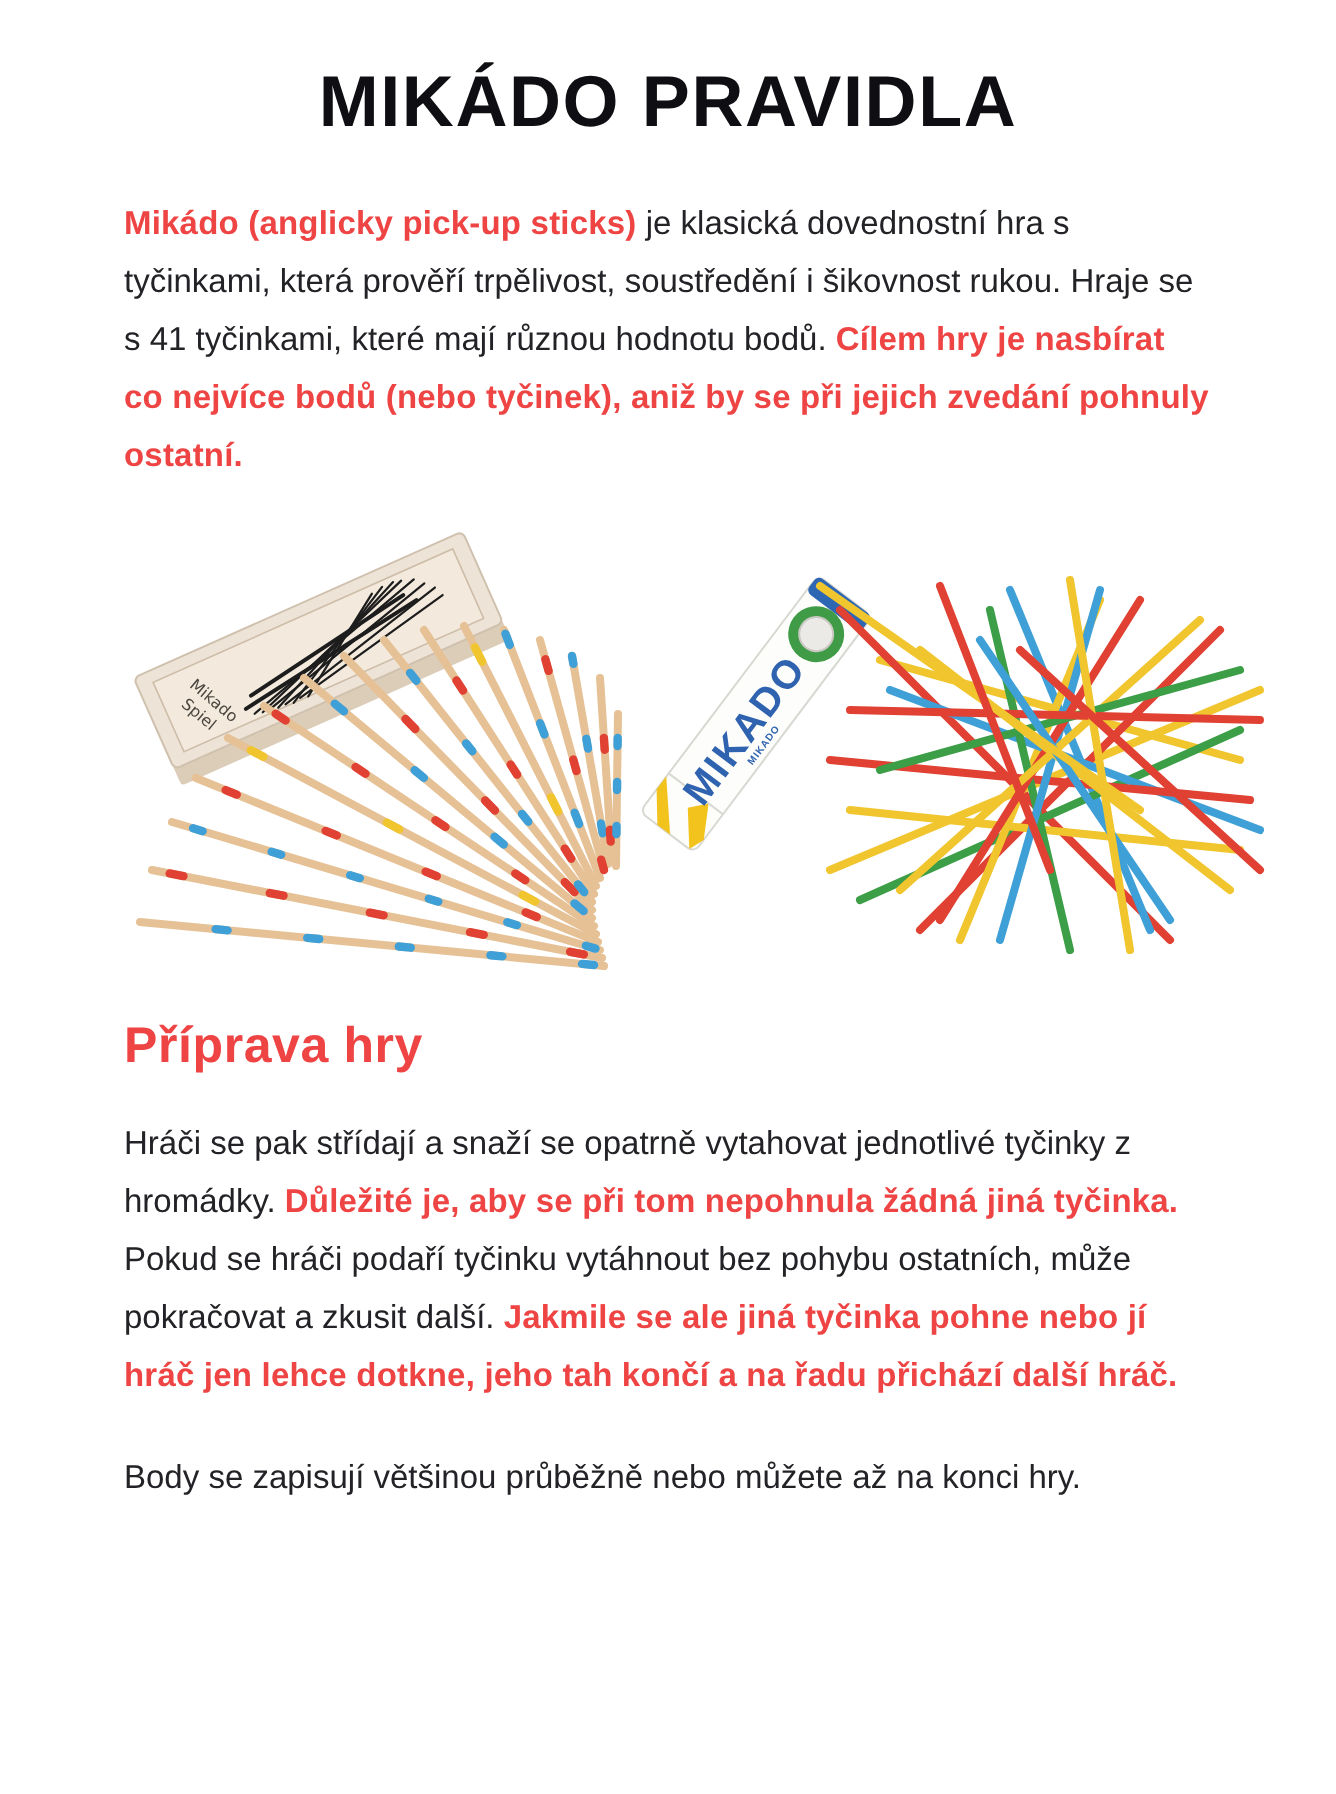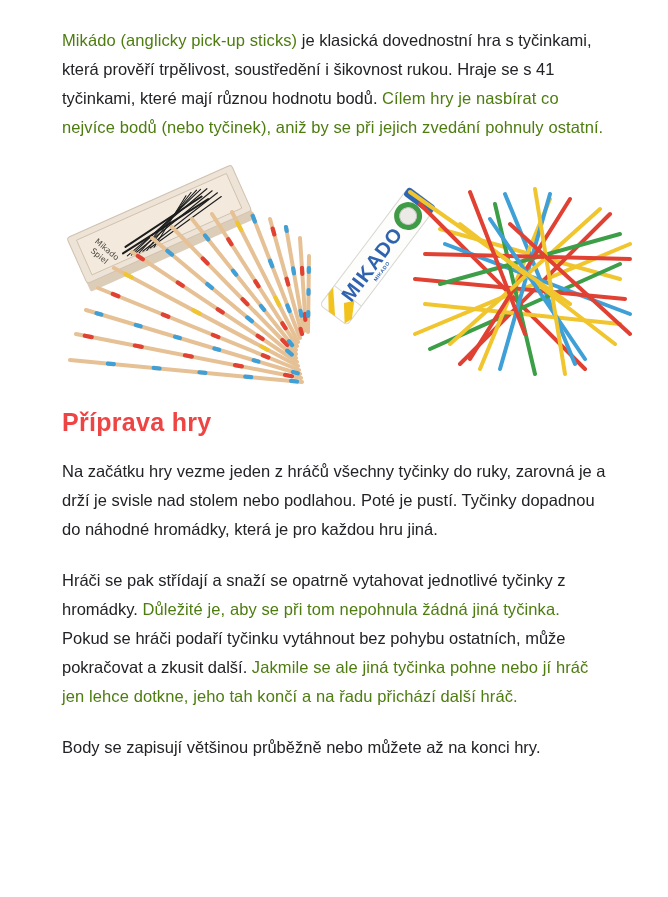--- a/index.html
+++ b/index.html
@@ -14,40 +14,41 @@
     text-align:center;
     font-size:36px; font-weight:800; letter-spacing:0.8px;
     color:#0f0f13;
     margin:4px 0 26px;
   }
   p.body {
     font-size:16.5px; line-height:29px;
     color:#232327; font-weight:400;
     margin:0 0 22px;
   }
-  p.body b, p.body .bold { font-weight:400; color:#4d7c0f; letter-spacing:0.1px; }
+  p.body b, p.body .bold { font-weight:700; color:#ef4444; letter-spacing:0.1px; }
   .figures {
     display:flex; align-items:flex-start; gap:8px;
     margin:8px 0 14px -2px;
   }
   .fig-left  { width:252px; height:230px; flex:0 0 auto; }
   .fig-right { width:322px; height:196px; flex:0 0 auto; margin-top:20px; }
   h2.heading {
     font-size:25px; font-weight:800; letter-spacing:0.3px;
     color:#ef4444;
     margin:2px 0 20px;
   }
   .last { margin-bottom:0; }
   svg text { user-select:none; }
 </style>
 </head>
 <body>
 
 <div class="page">
 
+  <h1 class="title">MIKÁDO PRAVIDLA</h1>
 
   <p class="body"><span class="bold">Mikádo (anglicky pick-up sticks)</span><span> je klasická dovednostní hra s tyčinkami, která prověří trpělivost, soustředění i šikovnost rukou. Hraje se s 41 tyčinkami, které mají různou hodnotu bodů. </span><span class="bold">Cílem hry je nasbírat co nejvíce bodů (nebo tyčinek), aniž by se při jejich zvedání pohnuly ostatní.</span></p>
 
   <div class="figures">
 
     <svg class="fig-left" viewBox="0 0 252 230" xmlns="http://www.w3.org/2000/svg">
 
       <g transform="translate(100,62) rotate(-24)">
         <rect x="-90" y="20" width="180" height="12" rx="2" fill="#dccdb9"></rect>
         <rect x="-90" y="-27" width="180" height="50" rx="3" fill="#ede3d6" stroke="#d0c1ae" stroke-width="1"></rect>
@@ -150,20 +151,19 @@
         <line x1="215" y1="5" x2="245" y2="190" stroke="#f0c52e"></line>
         <line x1="190" y1="40" x2="310" y2="150" stroke="#e04133"></line>
         <line x1="90" y1="8" x2="250" y2="120" stroke="#f0c52e"></line>
         <line x1="150" y1="8" x2="205" y2="150" stroke="#e04133"></line>
       </g>
     </svg>
   </div>
 
   <h2 class="heading">Příprava hry</h2>
 
-  <p class="body">Na začátku hry vezme jeden z hráčů všechny tyčinky do ruky, zarovná je a drží je svisle nad stolem nebo podlahou. Poté je pustí. Tyčinky dopadnou do náhodné hromádky, která je pro každou hru jiná.</p>
 
 
   <p class="body"><span>Hráči se pak střídají a snaží se opatrně vytahovat jednotlivé tyčinky z hromádky. </span><span class="bold">Důležité je, aby se při tom nepohnula žádná jiná tyčinka.</span><span> Pokud se hráči podaří tyčinku vytáhnout bez pohybu ostatních, může pokračovat a zkusit další. </span><span class="bold">Jakmile se ale jiná tyčinka pohne nebo jí hráč jen lehce dotkne, jeho tah končí a na řadu přichází další hráč.</span></p>
 
   <p class="body last">Body se zapisují většinou průběžně nebo můžete až na konci hry.</p>
 
 </div>
 
 </body></html>

